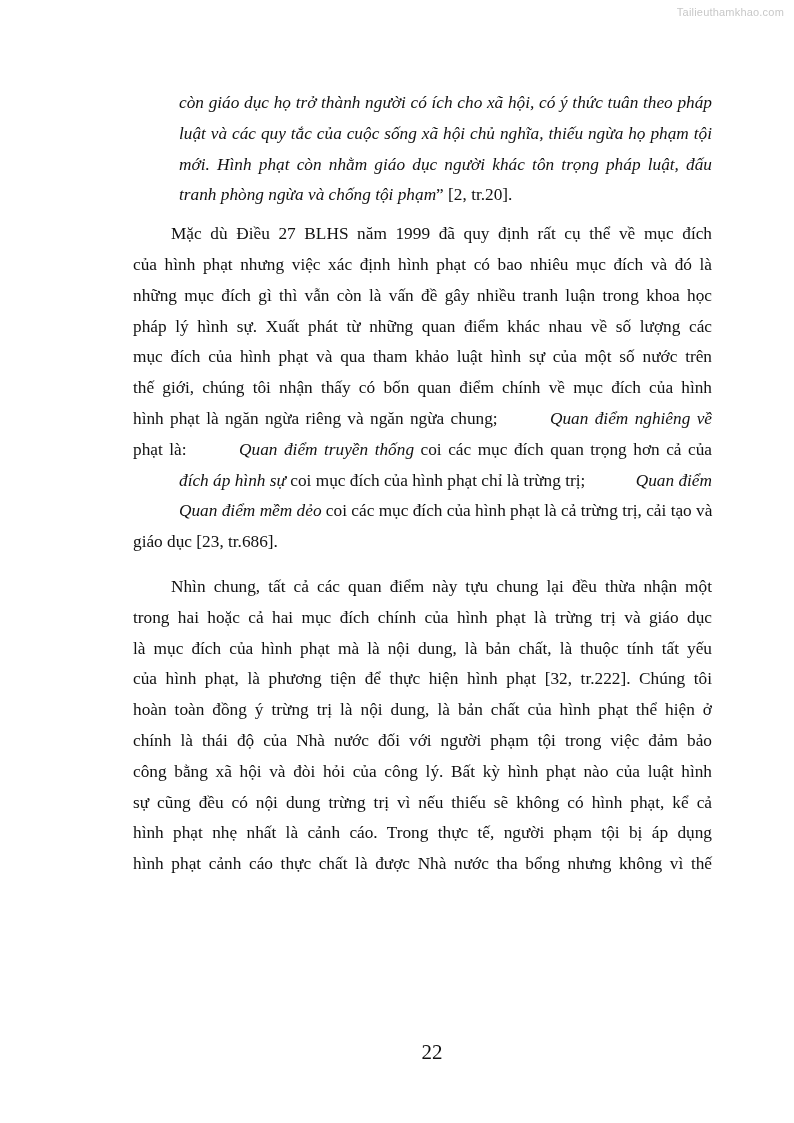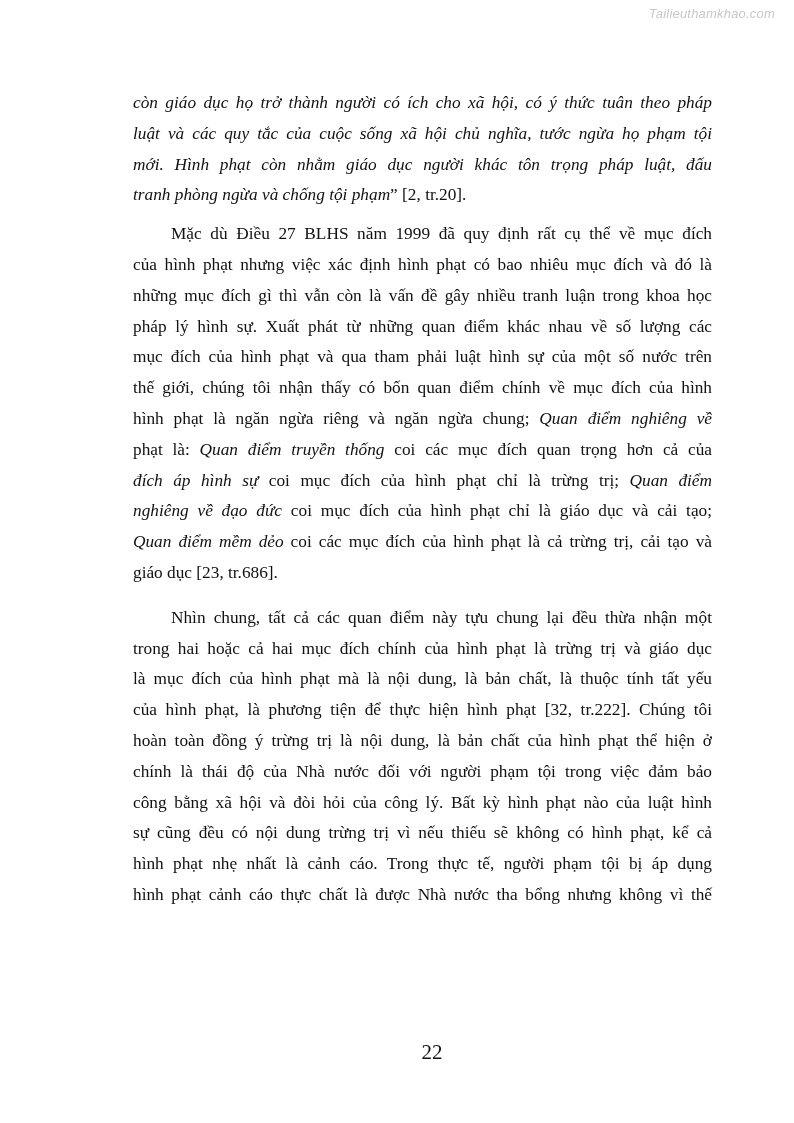--- a/index.html
+++ b/index.html
@@ -1,53 +1,52 @@
 <!DOCTYPE html>
 <html><head>
 <meta charset="utf-8">
 <style>
   html, body { margin:0; padding:0; }
   body { width:794px; height:1123px; background:#ffffff; position:relative; overflow:hidden;
          font-family:"Liberation Serif","DejaVu Serif",serif; color:#111; }
-  .watermark { position:absolute; top:6px; right:19px; font-family:"Liberation Sans","DejaVu Sans",sans-serif;
-               font-size:13px; color:#c8c8c8; letter-spacing:0.2px;font-style:italic; }
+  .watermark { position:absolute; top:6px; right:10px; font-family:"Liberation Sans","DejaVu Sans",sans-serif;
+               font-size:11px; color:#c8c8c8; letter-spacing:0.2px; }
   .page { position:absolute; left:133px; top:88px; width:579px; }
   .line { display:block; height:30.8px; line-height:30.8px; font-size:17.3px; text-align:justify;
           text-align-last:justify; white-space:nowrap; overflow:visible; }
   .line.last { text-align-last:left; }
   .line.indent { text-indent:38px; }
   .para-gap { height:8px; }
   .para-gap2 { height:14px; }
-  i { font-style:italic; }
+  i { font-style:italic;margin-left:46px; }
   .pagenum { position:absolute; top:1040px; left:0; width:784px; text-align:center; font-size:21px;padding-left:40px; }
 </style>
 </head>
 <body>
 
 <div class="watermark">Tailieuthamkhao.com</div>
 
 <div class="page">
   <div>
       <span class="line"><i>còn giáo dục họ trở thành người có ích cho xã hội, có ý thức tuân theo pháp</i></span>
-      <span class="line"><i>luật và các quy tắc của cuộc sống xã hội chủ nghĩa, tước ngừa họ phạm tội</i></span>
+      <span class="line"><i>luật và các quy tắc của cuộc sống xã hội chủ nghĩa, thiếu ngừa họ phạm tội</i></span>
       <span class="line"><i>mới. Hình phạt còn nhằm giáo dục người khác tôn trọng pháp luật, đấu</i></span>
       <span class="line last"><i>tranh phòng ngừa và chống tội phạm</i><span>” [2, tr.20].</span></span>
     </div>
   <div class="para-gap"></div>
   <div>
       <span class="line indent"><span>Mặc dù Điều 27 BLHS năm 1999 đã quy định rất cụ thể về mục đích</span></span>
       <span class="line"><span>của hình phạt nhưng việc xác định hình phạt có bao nhiêu mục đích và đó là</span></span>
       <span class="line"><span>những mục đích gì thì vẫn còn là vấn đề gây nhiều tranh luận trong khoa học</span></span>
       <span class="line"><span>pháp lý hình sự. Xuất phát từ những quan điểm khác nhau về số lượng các</span></span>
-      <span class="line"><span>mục đích của hình phạt và qua tham phải luật hình sự của một số nước trên</span></span>
+      <span class="line"><span>mục đích của hình phạt và qua tham khảo luật hình sự của một số nước trên</span></span>
       <span class="line"><span>thế giới, chúng tôi nhận thấy có bốn quan điểm chính về mục đích của hình</span></span>
       <span class="line"><span>hình phạt là ngăn ngừa riêng và ngăn ngừa chung; </span><i>Quan điểm nghiêng về</i></span>
       <span class="line"><span>phạt là: </span><i>Quan điểm truyền thống</i><span> coi các mục đích quan trọng hơn cả của</span></span>
       <span class="line"><i>đích áp hình sự</i><span> coi mục đích của hình phạt chỉ là trừng trị; </span><i>Quan điểm</i></span>
-      <span class="line"><i>nghiêng về đạo đức</i><span> coi mục đích của hình phạt chỉ là giáo dục và cải tạo;</span></span>
       <span class="line"><i>Quan điểm mềm dẻo</i><span> coi các mục đích của hình phạt là cả trừng trị, cải tạo và</span></span>
       <span class="line last"><span>giáo dục [23, tr.686].</span></span>
     </div>
   <div class="para-gap2"></div>
   <div>
       <span class="line indent"><span>Nhìn chung, tất cả các quan điểm này tựu chung lại đều thừa nhận một</span></span>
       <span class="line"><span>trong hai hoặc cả hai mục đích chính của hình phạt là trừng trị và giáo dục</span></span>
       <span class="line"><span>là mục đích của hình phạt mà là nội dung, là bản chất, là thuộc tính tất yếu</span></span>
       <span class="line"><span>của hình phạt, là phương tiện để thực hiện hình phạt [32, tr.222]. Chúng tôi</span></span>
       <span class="line"><span>hoàn toàn đồng ý trừng trị là nội dung, là bản chất của hình phạt thể hiện ở</span></span>

